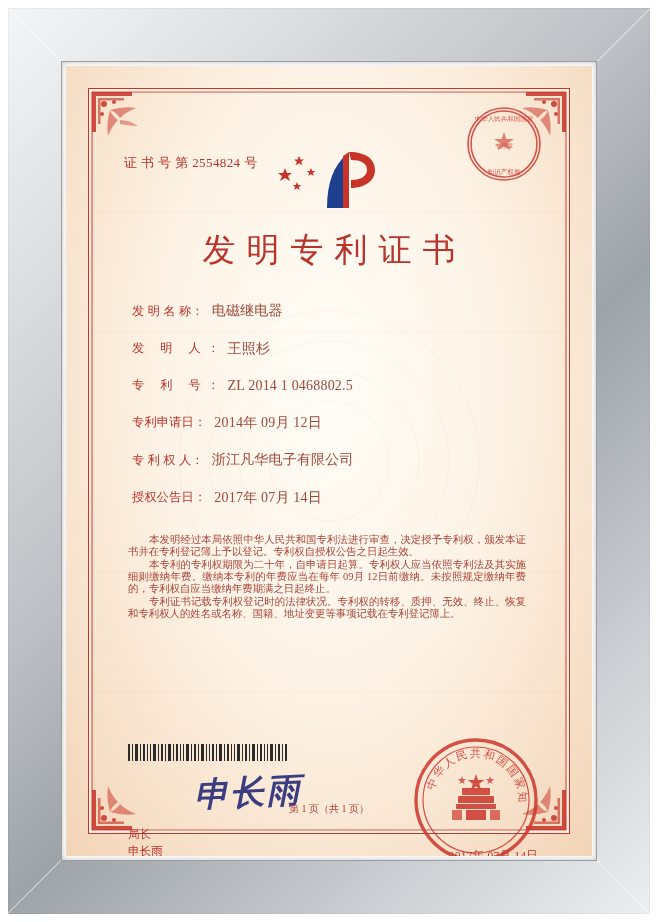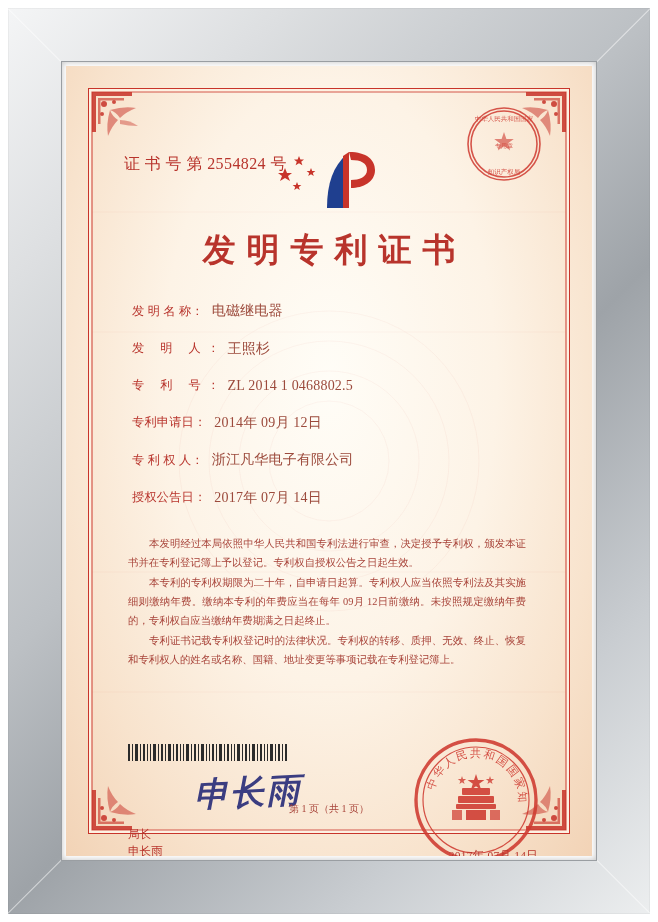--- a/index.html
+++ b/index.html
@@ -72,21 +72,21 @@
   .corner svg { display:block; }
   .c-tl { left: 24px;  top: 24px; }
   .c-tr { right: 24px; top: 24px;  transform: scaleX(-1); }
   .c-bl { left: 24px;  bottom: 24px; transform: scaleY(-1); }
   .c-br { right: 24px; bottom: 24px; transform: scale(-1,-1); }
 
   
   .cert-no {
     position: absolute;
     left: 58px; top: 88px;
-    font-size: 16px;
+    font-size: 13px;
     color: #b8342c;
     letter-spacing: 0.4px;
     white-space: nowrap;
   }
   .emblem {
     position: absolute;
     left: 50%; top: 72px;
     transform: translateX(-50%);
     width: 116px; height: 76px;
   }
@@ -97,21 +97,21 @@
   }
 
   .main-title {
     position: absolute;
     left: 0; right: 0;
     top: 162px;
     text-align: center;
     font-size: 33px;
     letter-spacing: 11px;
     color: #b8342c;
-    font-weight: bold;
+    font-weight: normal;
     font-family: "DejaVu Serif", serif;
     text-indent: 11px;
   }
 
   
   .fields {
     position: absolute;
     left: 66px; top: 236px;
     width: 400px;
   }
@@ -135,21 +135,21 @@
     letter-spacing: 0.2px;
   }
 
   
   .body-text {
     position: absolute;
     left: 62px; top: 468px;
     width: 398px;
     color: #a8443a;
     font-size: 10.4px;
-    line-height: 19px;
+    line-height: 12px;
     text-align: justify;
   }
   .body-text p {
     margin: 0 0 1px 0;
     text-indent: 21px;
   }
 
   
   .barcode {
     position: absolute;

